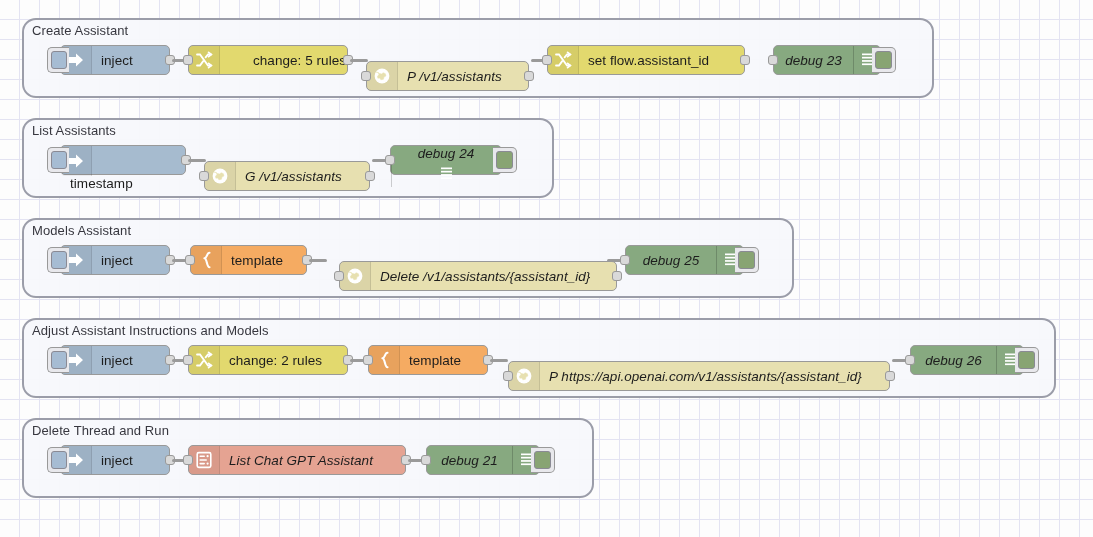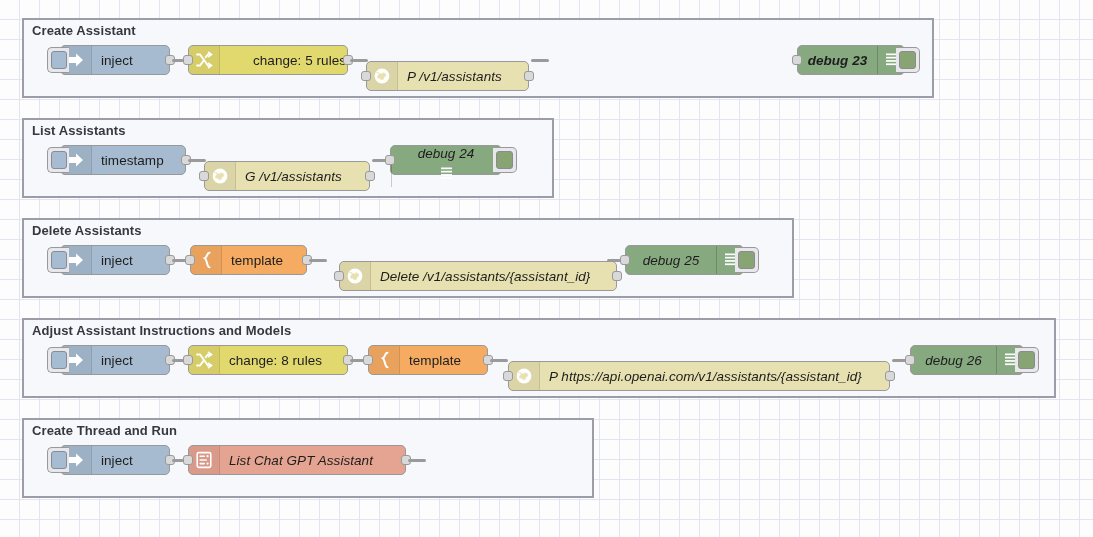--- a/index.html
+++ b/index.html
@@ -28,23 +28,22 @@
     background-size: 20px 20px;
     background-position: -1px -1px;
   }
 
   
   .group {
     position: absolute;
     box-sizing: border-box;
     background: #f7f8fc;
     border: 2px solid #9a9ca8;
-    border-radius: 0;
+    border-radius: 14px;
     opacity: 0.98;
-    font-weight: bold;
   }
   .group-label {
     position: absolute;
     left: 8px;
     top: 3px;
     font-size: 13px;
     color: #34343c;
     letter-spacing: 0.1px;
     white-space: nowrap;
   }
@@ -223,22 +222,36 @@
       <svg width="18" height="18" viewBox="0 0 18 18">
           <circle cx="9" cy="9" r="7.4" fill="#fff"></circle>
           <path d="M3.2 5.2l2.2.6.6 2-1.5 1.2.3 2.2 2-.2 1.1 1.8 2.6-.6.4-2.1 2-1.1-.5-2.3-2.3-1-1.3 1.2-2.4-.4-1.2-1.1z" fill="#e7e0b0" stroke="#e7e0b0" stroke-width=".5"></path>
         </svg>
     </div>
     <div class="node-label italic">P /v1/assistants</div>
     <div class="port out"></div>
   </div>
   <div class="wire" style="left:531px; top:60px; width:18px;"></div>
 
-
-  <div class="node c-debug" style="left:797px; top:45px; width:108px;font-weight:bold;">
+  <div class="node c-change" style="left:547px; top:45px; width:198px;">
+    <div class="port in"></div>
+    <div class="node-icon">
+      <svg width="18" height="18" viewBox="0 0 18 18" fill="none" stroke="#fff" stroke-width="1.8" stroke-linecap="round">
+        <path d="M2 3.5h3l8 11h3"></path>
+          <path d="M2 14.5h3l3.2-4.4"></path>
+          <path d="M10.6 6.4L13 3.5h3"></path>
+        <path d="M13.6 1.4L16.3 3.5 13.6 5.6"></path>
+          <path d="M13.6 12.4L16.3 14.5 13.6 16.6"></path>
+      </svg>
+    </div>
+    <div class="node-label">set flow.assistant_id</div>
+    <div class="port out"></div>
+  </div>
+
+  <div class="node c-debug" style="left:773px; top:45px; width:108px;">
     <div class="port in"></div>
     <div class="node-label italic center">debug 23</div>
     <div class="dbg-lines">
       <svg width="13" height="16" viewBox="0 0 13 16">
           <g fill="#fff">
             <rect x="1" y="1.5" width="11" height="1.7"></rect>
             <rect x="1" y="4.8" width="11" height="1.7"></rect>
             <rect x="1" y="8.1" width="11" height="1.7"></rect>
             <rect x="1" y="11.4" width="11" height="1.7"></rect>
           </g>
@@ -246,21 +259,21 @@
     </div>
     <div class="btn-right">
         <div class="knob"></div>
       </div>
   </div>
 
   <div class="group" style="left:22px; top:118px; width:532px; height:80px;">
     <div class="group-label">List Assistants</div>
   </div>
 
-  <div class="node c-inject" style="left:60px; top:145px; width:126px;">
+  <div class="node c-inject" style="left:60px; top:145px; width:126px;flex-direction:column;">
     <div class="btn-left">
         <div class="knob"></div>
       </div>
     <div class="node-icon">
       <svg width="18" height="18" viewBox="0 0 18 18">
           <path d="M2 6h7V2.5L16 9l-7 6.5V12H2z" fill="#fff"></path>
         </svg>
     </div>
     <div class="node-label">timestamp</div>
     <div class="port out"></div>
@@ -292,21 +305,21 @@
             <rect x="1" y="11.4" width="11" height="1.7"></rect>
           </g>
         </svg>
     </div>
     <div class="btn-right">
         <div class="knob"></div>
       </div>
   </div>
 
   <div class="group" style="left:22px; top:218px; width:772px; height:80px;">
-    <div class="group-label">Delete Assistants</div>
+    <div class="group-label">Models Assistant</div>
   </div>
 
   <div class="node c-inject" style="left:60px; top:245px; width:110px;">
     <div class="btn-left">
         <div class="knob"></div>
       </div>
     <div class="node-icon">
       <svg width="18" height="18" viewBox="0 0 18 18">
           <path d="M2 6h7V2.5L16 9l-7 6.5V12H2z" fill="#fff"></path>
         </svg>
@@ -381,21 +394,21 @@
     <div class="port in"></div>
     <div class="node-icon">
       <svg width="18" height="18" viewBox="0 0 18 18" fill="none" stroke="#fff" stroke-width="1.8" stroke-linecap="round">
         <path d="M2 3.5h3l8 11h3"></path>
           <path d="M2 14.5h3l3.2-4.4"></path>
           <path d="M10.6 6.4L13 3.5h3"></path>
         <path d="M13.6 1.4L16.3 3.5 13.6 5.6"></path>
           <path d="M13.6 12.4L16.3 14.5 13.6 16.6"></path>
       </svg>
     </div>
-    <div class="node-label">change: 8 rules</div>
+    <div class="node-label">change: 2 rules</div>
     <div class="port out"></div>
   </div>
   <div class="wire" style="left:350px; top:360px; width:18px;"></div>
 
   <div class="node c-template" style="left:368px; top:345px; width:120px;">
     <div class="port in"></div>
     <div class="node-icon">
       <svg width="18" height="18" viewBox="0 0 18 18" fill="none" stroke="#fff" stroke-width="2.1" stroke-linecap="round" stroke-linejoin="round">
         <path d="M12.5 1.8C9.6 1.8 10.2 7.3 7.4 7.3c2.8 0 2.2 8.9 5.1 8.9"></path>
       </svg>
@@ -430,21 +443,21 @@
             <rect x="1" y="11.4" width="11" height="1.7"></rect>
           </g>
         </svg>
     </div>
     <div class="btn-right">
         <div class="knob"></div>
       </div>
   </div>
 
   <div class="group" style="left:22px; top:418px; width:572px; height:80px;">
-    <div class="group-label">Create Thread and Run</div>
+    <div class="group-label">Delete Thread and Run</div>
   </div>
 
   <div class="node c-inject" style="left:60px; top:445px; width:110px;">
     <div class="btn-left">
         <div class="knob"></div>
       </div>
     <div class="node-icon">
       <svg width="18" height="18" viewBox="0 0 18 18">
           <path d="M2 6h7V2.5L16 9l-7 6.5V12H2z" fill="#fff"></path>
         </svg>
@@ -462,14 +475,31 @@
         <path d="M5.2 5.2h4M5.2 9h6M5.2 12.6h4" stroke-linecap="round"></path>
         <circle cx="12.6" cy="5.2" r="1.1" fill="#fff" stroke="none"></circle>
         <circle cx="12.6" cy="12.6" r="1.1" fill="#fff" stroke="none"></circle>
       </svg>
     </div>
     <div class="node-label italic">List Chat GPT Assistant</div>
     <div class="port out"></div>
   </div>
   <div class="wire" style="left:408px; top:460px; width:18px;"></div>
 
+  <div class="node c-debug" style="left:426px; top:445px; width:114px;">
+    <div class="port in"></div>
+    <div class="node-label italic center">debug 21</div>
+    <div class="dbg-lines">
+      <svg width="13" height="16" viewBox="0 0 13 16">
+          <g fill="#fff">
+            <rect x="1" y="1.5" width="11" height="1.7"></rect>
+            <rect x="1" y="4.8" width="11" height="1.7"></rect>
+            <rect x="1" y="8.1" width="11" height="1.7"></rect>
+            <rect x="1" y="11.4" width="11" height="1.7"></rect>
+          </g>
+        </svg>
+    </div>
+    <div class="btn-right">
+        <div class="knob"></div>
+      </div>
+  </div>
 
 </div>
 
 </body></html>

